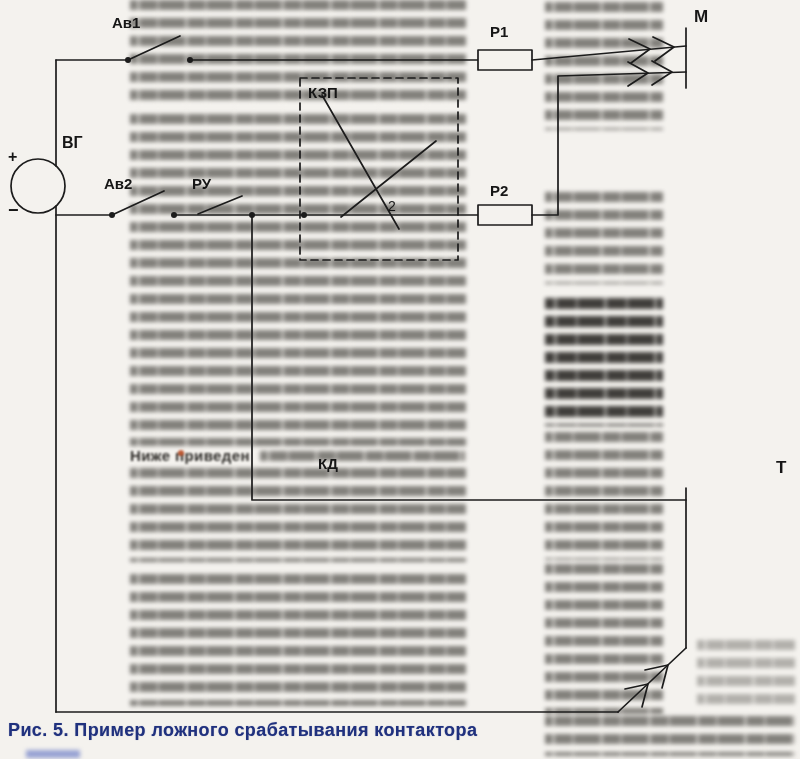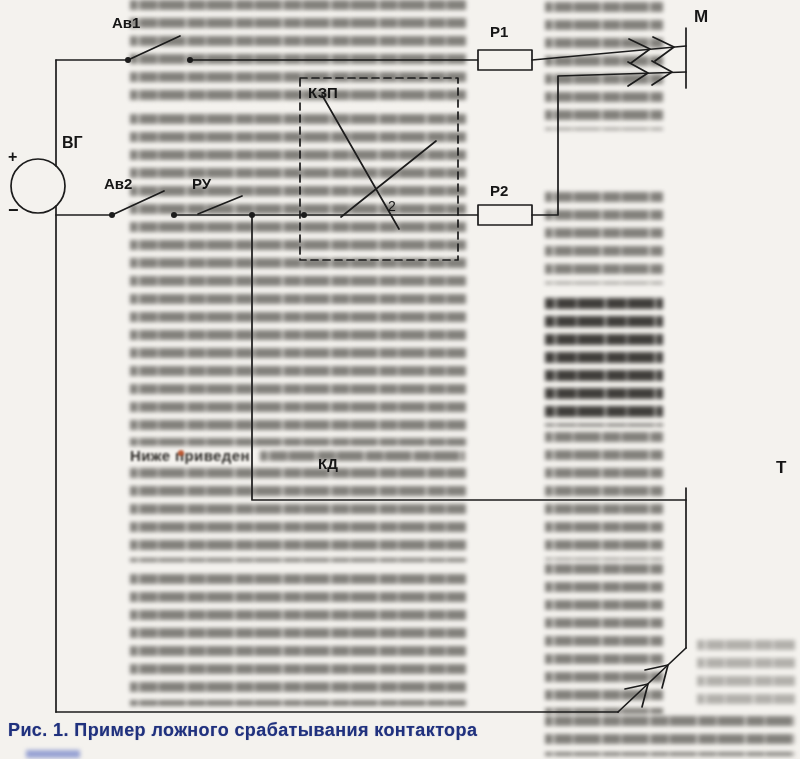--- a/index.html
+++ b/index.html
@@ -152,15 +152,15 @@
     <text x="192" y="189" font-size="15" font-weight="bold">РУ</text>
     <text x="308" y="98" font-size="15" font-weight="bold">КЗП</text>
     <text x="388" y="211" font-size="14">2</text>
     <text x="490" y="37" font-size="15" font-weight="bold">Р1</text>
     <text x="490" y="196" font-size="15" font-weight="bold">Р2</text>
     <text x="694" y="22" font-size="17" font-weight="bold">М</text>
     <text x="776" y="473" font-size="17" font-weight="bold">Т</text>
     <text x="318" y="469" font-size="15" font-weight="bold">КД</text>
   </svg>
 
-  <div class="caption">Рис. 1. Пример ложного срабатывания контактора</div>
+  <div class="caption">Рис. 5. Пример ложного срабатывания контактора</div>
 
 </div>
 
 </body></html>

